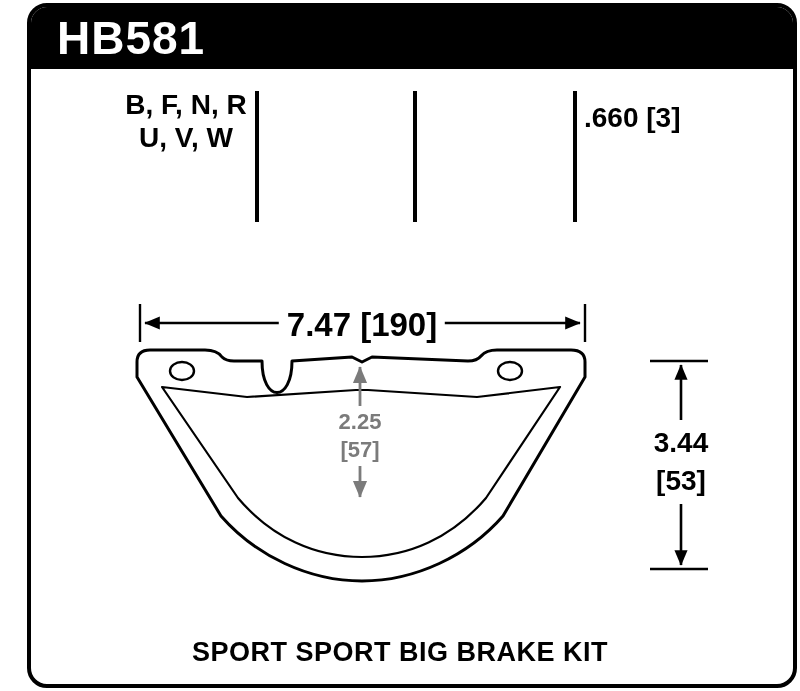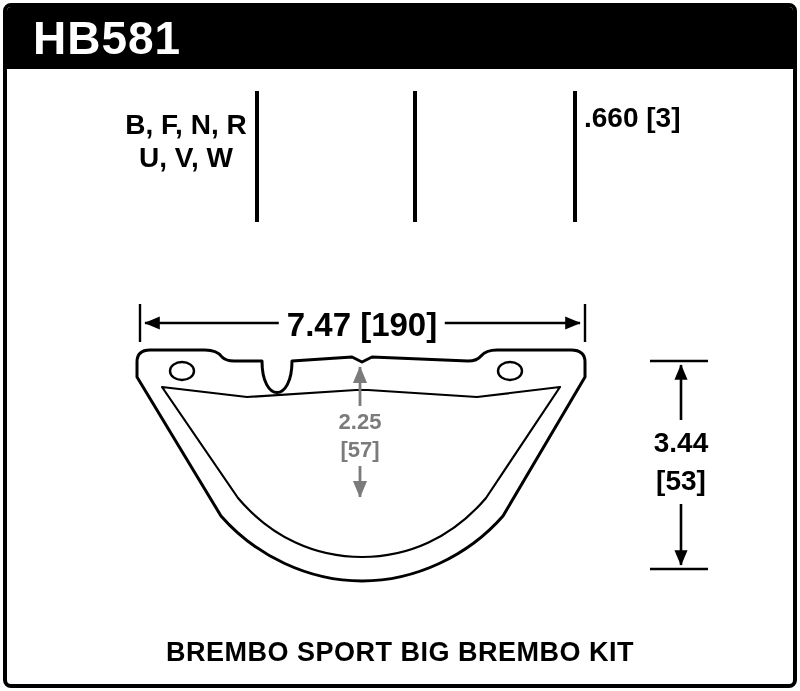--- a/index.html
+++ b/index.html
@@ -2,31 +2,31 @@
 <html><head>
 <meta charset="utf-8">
 <style>
   html,body{margin:0;padding:0;}
   body{
     width:800px;height:691px;position:relative;background:#ffffff;
     font-family:"Liberation Sans", sans-serif;font-weight:bold;color:#000;
     overflow:hidden;
   }
   .frame{
-    position:absolute;inset:3px;border:4px solid #000;border-radius:8px;
-    overflow:hidden;background:#fff;
+    position:absolute;inset:3px;border:4px solid #000;border-radius:20px;
+    overflow:hidden;background:#fff;margin-left:24px;
   }
   .header{
     height:62px;background:#000;display:flex;align-items:center;
     padding-left:26px;
   }
   .part-number{color:#fff;font-size:46px;letter-spacing:1px;}
   .content{position:absolute;inset:0;}
   .codes{
-    position:absolute;left:114px;top:108px;width:144px;text-align:center;
+    position:absolute;left:114px;top:88px;width:144px;text-align:center;
     font-size:28px;line-height:33px;
   }
   .vline{position:absolute;top:91px;width:4px;height:131px;background:#000;}
   .vline.v1{left:255px}
   .vline.v2{left:413px}
   .vline.v3{left:573px}
   .thickness{position:absolute;left:584px;top:102px;font-size:28px;}
   svg.draw{position:absolute;left:0;top:0;}
   .dimlabel{
     position:absolute;background:#fff;white-space:nowrap;text-align:center;
@@ -98,14 +98,14 @@
   <div class="dimlabel dim-pad-height">
     <div>2.25</div>
     <div>[57]</div>
   </div>
 
   <div class="dimlabel dim-overall-height">
     <div>3.44</div>
     <div>[53]</div>
   </div>
 
-  <div class="caption">BREMBO SPORT BIG BREMBO KIT</div>
+  <div class="caption">SPORT SPORT BIG BRAKE KIT</div>
 </div>
 
 </body></html>

